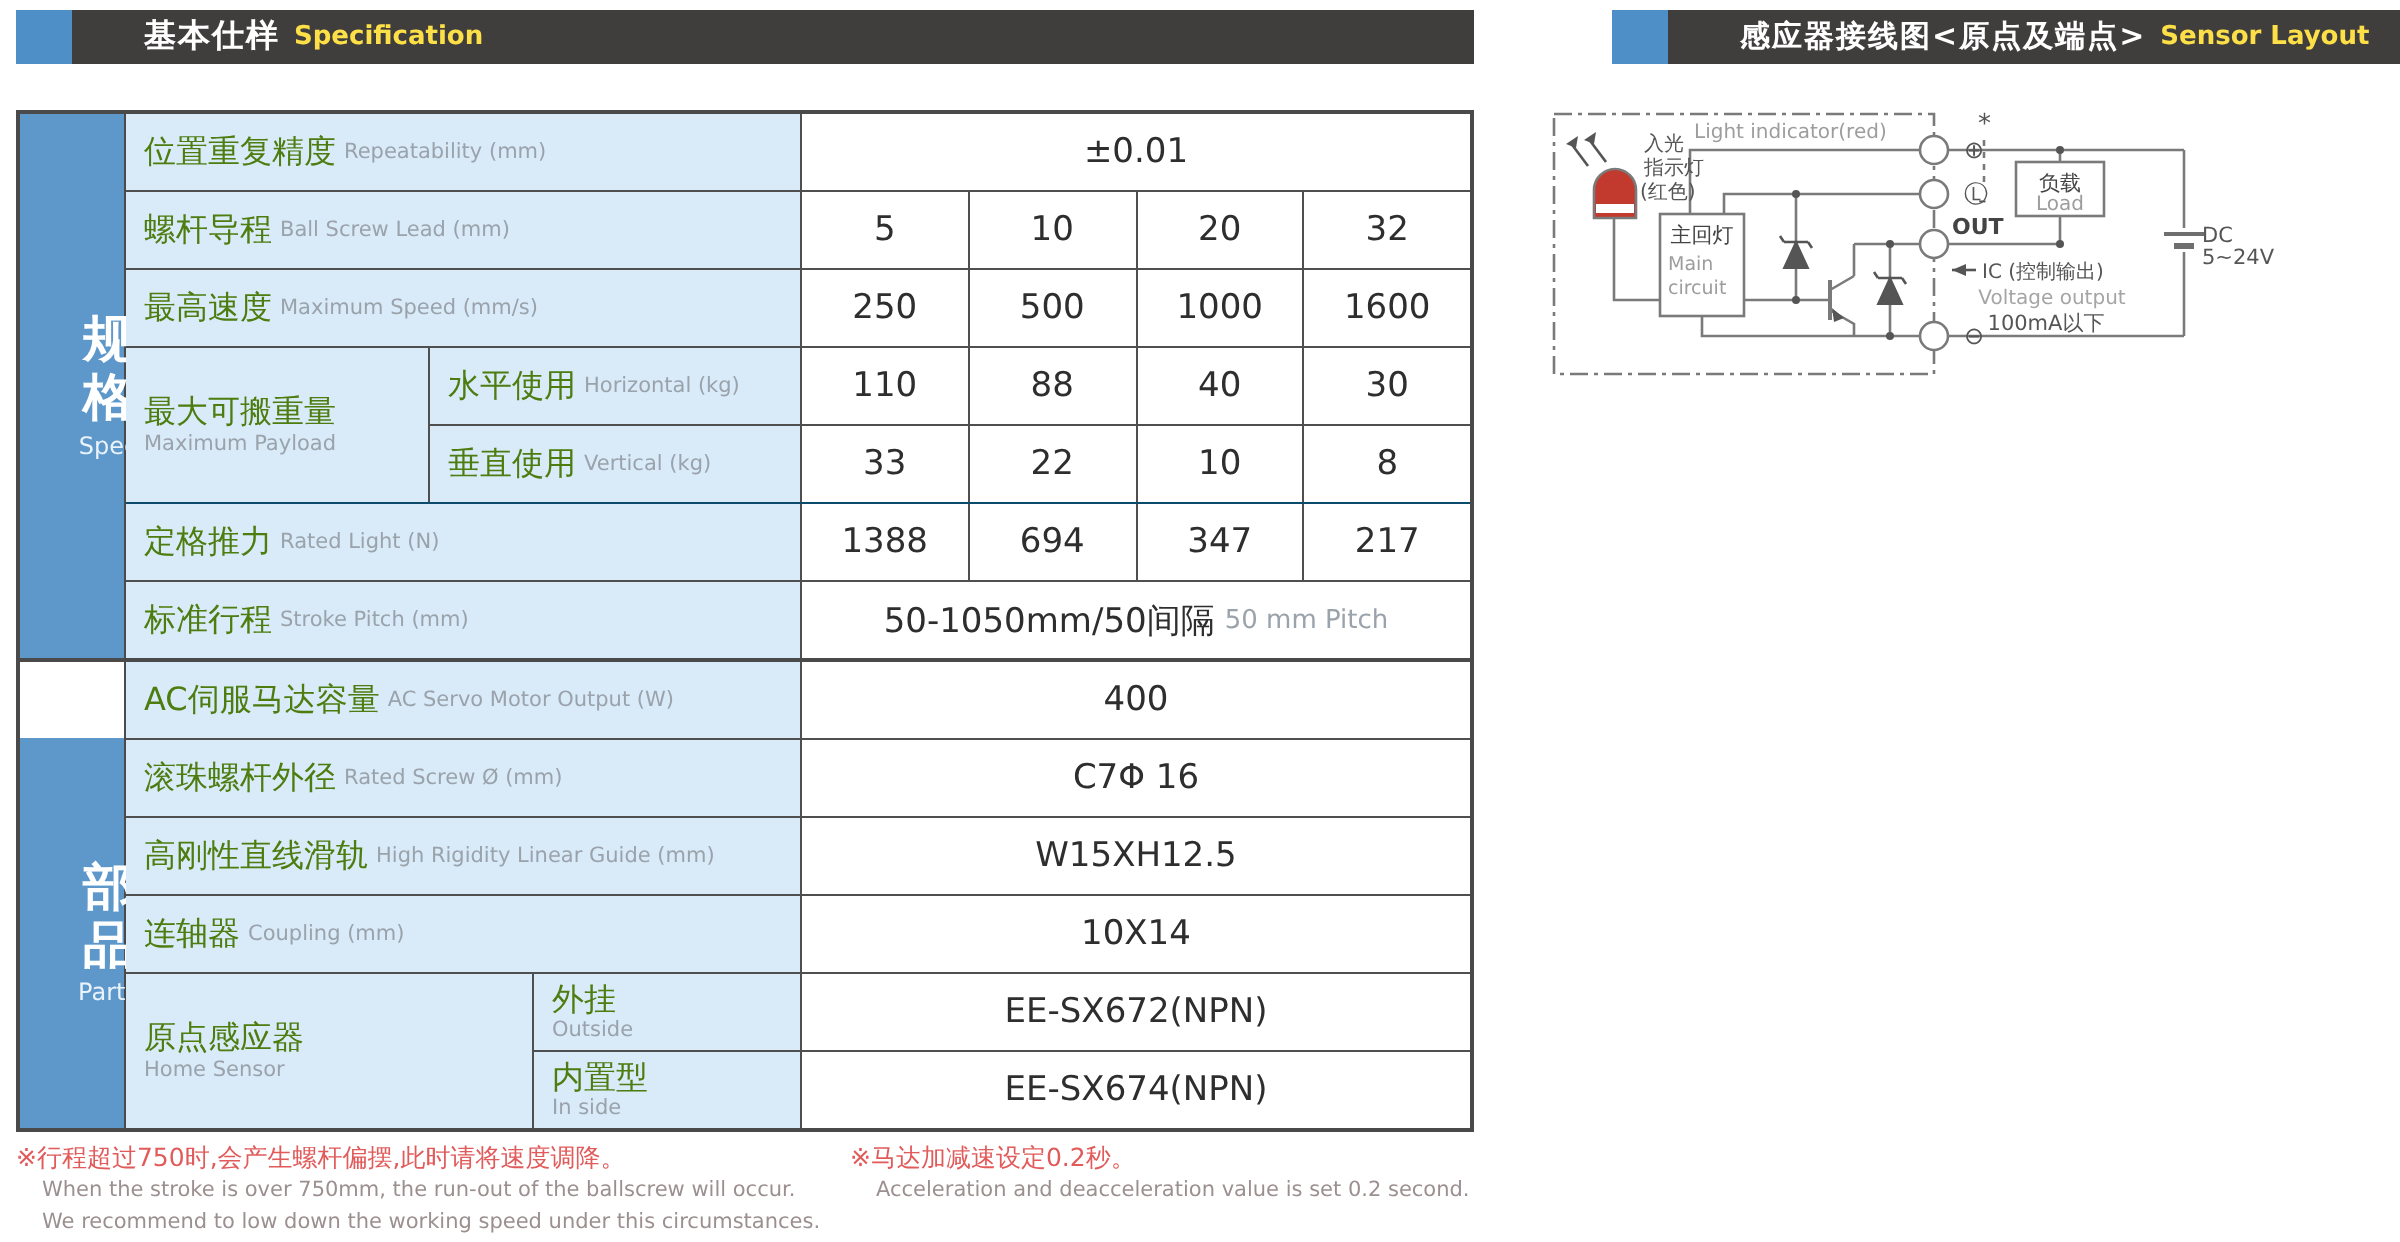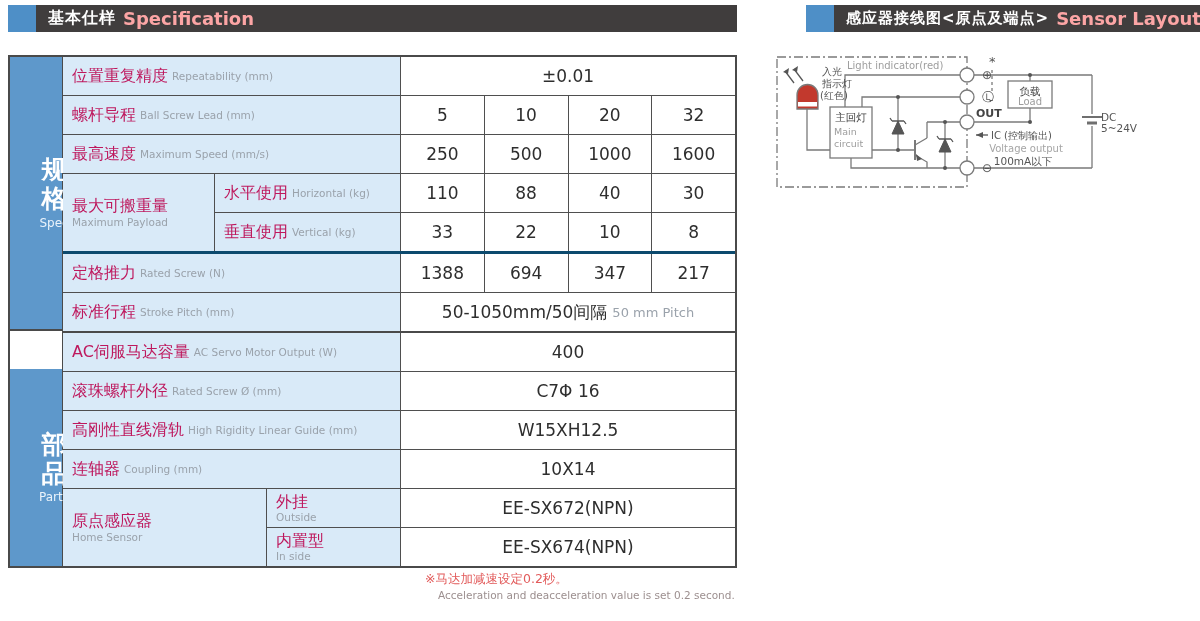--- a/index.html
+++ b/index.html
@@ -3,38 +3,38 @@
 <meta charset="utf-8">
 <style>
   html,body{margin:0;padding:0;background:#fff;}
   body{font-family:"DejaVu Sans","Liberation Sans",sans-serif;}
   #page{position:relative;width:1200px;height:621px;background:#fff;overflow:hidden;}
 
   
   .hbar{position:absolute;top:5px;height:27px;display:flex;align-items:stretch;}
   .hbar .sq{width:28px;background:#4e8fc7;}
   .hbar .bar{flex:1;background:#403d3d;display:flex;align-items:center;gap:7px;padding-left:12px;}
-  .hbar .cn{color:#fff;font-size:16px;font-weight:bold;letter-spacing:1px;white-space:nowrap;}
-  .hbar .en{color:#fca5a5;font-size:18px;font-weight:bold;white-space:nowrap;text-align:right;}
+  .hbar .cn{color:#fff;font-size:16px;font-weight:bold;letter-spacing:1px;white-space:nowrap;margin-left:24px;}
+  .hbar .en{color:#fde047;font-size:13px;font-weight:bold;white-space:nowrap;text-align:right;}
 
   
   #spec-table{position:absolute;left:8px;top:55px;width:729px;border:2px solid #4a4a4a;display:flex;box-sizing:border-box;}
   .leftcol{width:52px;display:flex;flex-direction:column;border-right:1px solid #4a4a4a;}
   .sec{background:#5e98cb;color:#fff;display:flex;flex-direction:column;align-items:center;justify-content:center;padding-left:36px;}
   .sec.spec{height:272px;border-bottom:2px solid #4a4a4a;}
   .sec.parts{flex:1;margin-top:38px;}
   .sec .cn{font-size:25px;font-weight:bold;width:27px;word-break:break-all;line-height:1.15;text-align:center;}
   .sec .en{font-size:12px;margin-top:2px;color:#eaf3fb;}
 
   .maincol{flex:1;display:flex;flex-direction:column;}
   .row{display:flex;height:38px;border-bottom:1px solid #4f4f4f;}
   .row:last-child{border-bottom:none;}
-  .group{display:flex;border-bottom:3px solid #0c4a6e;}
+  .group{display:flex;border-bottom:1px solid #0c4a6e;}
   .lbl{background:#d9eaf8;border-right:1px solid #4f4f4f;display:flex;align-items:center;padding-left:9px;box-sizing:border-box;white-space:nowrap;overflow:hidden;}
-  .lbl .cn{font-size:16px;color:#be185d;}
+  .lbl .cn{font-size:16px;color:#4d7c0f;}
   .lbl .en{font-size:10.5px;color:#9aa2ab;margin-left:4px;}
   .lbl.stack{flex-direction:column;align-items:flex-start;justify-content:center;line-height:1.15;}
   .lbl.stack .en{margin-left:0;}
   .lblw{width:338px;}
   .val{flex:1;background:#fff;border-right:1px solid #4f4f4f;display:flex;align-items:center;justify-content:center;font-size:17px;color:#2e2e2e;}
   .val:last-child{border-right:none;}
   .val.span{flex:1;}
   .gray{color:#9aa2ab;font-size:13px;margin-left:5px;}
   .subcol{display:flex;flex-direction:column;flex:1;}
   .subrow{display:flex;height:38px;}
@@ -141,21 +141,21 @@
             <div class="val">22</div>
             <div class="val">10</div>
             <div class="val">8</div>
           </div>
         </div>
       </div>
 
       <div class="row">
         <div class="lbl lblw">
           <span class="cn">定格推力</span>
-          <span class="en">Rated Screw (N)</span>
+          <span class="en">Rated Light (N)</span>
         </div>
         <div class="val">1388</div>
         <div class="val">694</div>
         <div class="val">347</div>
         <div class="val">217</div>
       </div>
 
       <div class="row" style="border-bottom:2px solid #4a4a4a;">
         <div class="lbl lblw">
           <span class="cn">标准行程</span>
@@ -218,20 +218,25 @@
               <span class="en">In side</span>
             </div>
             <div class="val">EE-SX674(NPN)</div>
           </div>
         </div>
       </div>
 
     </div>
   </div>
 
+  <div class="note" id="note-left">
+    <div class="red">※行程超过750时,会产生螺杆偏摆,此时请将速度调降。</div>
+    <div class="sub">When the stroke is over 750mm, the run-out of the ballscrew will occur.</div>
+    <div class="sub">We recommend to low down the working speed under this circumstances.</div>
+  </div>
   <div class="note" id="note-right">
     <div class="red">※马达加减速设定0.2秒。</div>
     <div class="sub">Acceleration and deacceleration value is set 0.2 second.</div>
   </div>
 
   <div id="diagram">
     <svg width="430" height="172" viewBox="0 0 430 172">
       <g stroke="#7a7a7a" stroke-width="1.3" fill="none">
 
         <rect x="7" y="19" width="190" height="130" stroke-dasharray="9 3 2 3"></rect>

